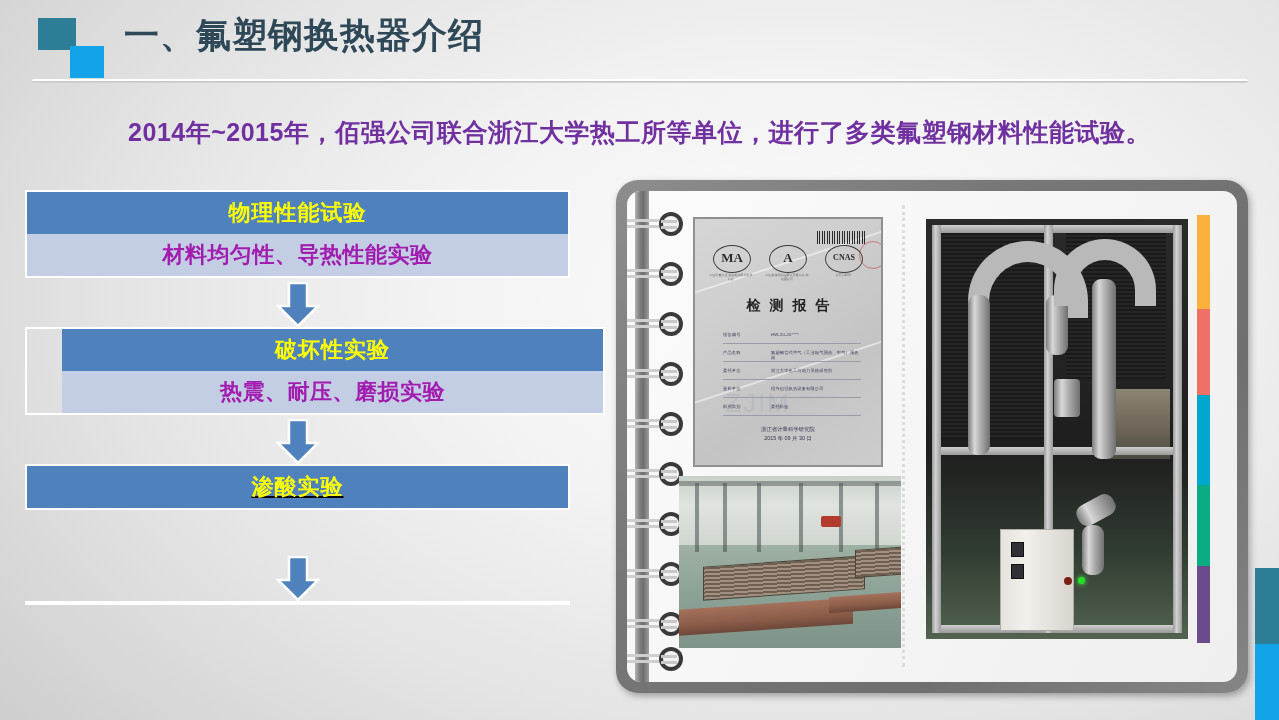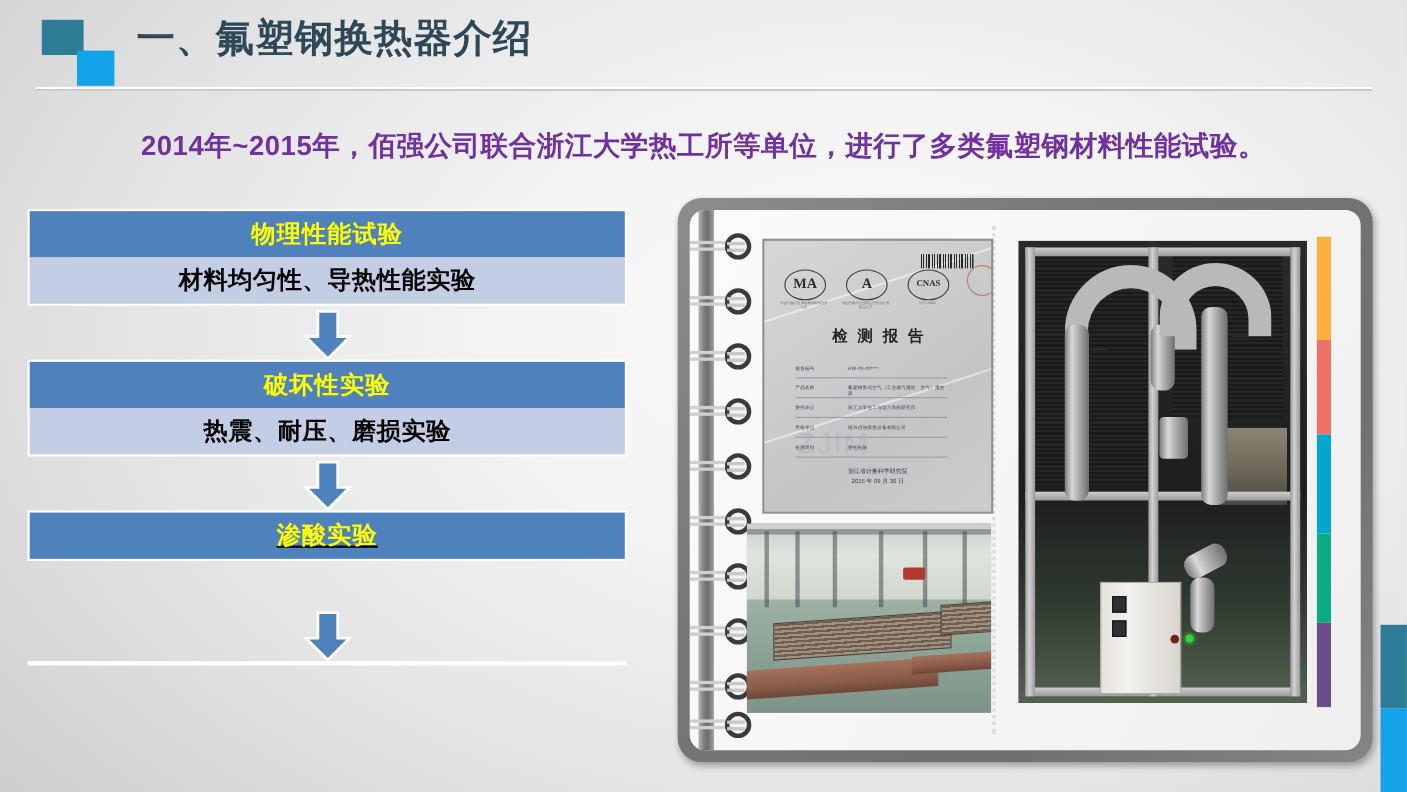--- a/index.html
+++ b/index.html
@@ -104,21 +104,21 @@
     color: #ffff00;
     font-size: 22px;
     font-weight: bold;
     text-align: center;
     letter-spacing: 1px;
   }
   .step-body {
     height: 42px;
     line-height: 42px;
     background: #c3cde4;
-    color: #000000;
+    color: #a21caf;
     font-size: 22px;
     font-weight: bold;
     text-align: center;
     letter-spacing: 0.5px;
   }
   .step-body.small {
     font-size: 19px;
   }
 
   .flow-arrow {
@@ -180,21 +180,21 @@
     width: 0;
     height: 462px;
     border-left: 3px dotted #dcdcdc;
   }
 
   
   #report-photo {
     position: absolute;
     left: 66px;
     top: 26px;
-    width: 210px;
+    width: 190px;
     height: 250px;
     background: linear-gradient(145deg, #d6d6d6 0%, #cfcfcf 30%, #c4c4c4 65%, #cdcdcd 100%);
     border: 2px solid #909090;
     box-sizing: border-box;
     overflow: hidden;
   }
   .paper-fold {
     position: absolute;
     background: rgba(255,255,255,0.5);
     transform: rotate(-18deg);
@@ -478,21 +478,21 @@
       <div class="step-head">物理性能试验</div>
       <div class="step-body">材料均匀性、导热性能实验</div>
     </div>
 
     <div class="flow-arrow" style="top:90px;">
       <svg width="44" height="46" viewBox="0 0 44 46">
         <polygon points="13,1 31,1 31,24 42,24 22,44 2,24 13,24" fill="#4f81bd" stroke="#ffffff" stroke-width="2.5"></polygon>
       </svg>
     </div>
 
-    <div class="flow-step" style="top:137px;">
+    <div class="flow-step" style="top:137px;padding-left:35px;">
       <div class="step-head">破坏性实验</div>
       <div class="step-body">热震、耐压、磨损实验</div>
     </div>
 
     <div class="flow-arrow" style="top:227px;">
       <svg width="44" height="46" viewBox="0 0 44 46">
         <polygon points="13,1 31,1 31,24 42,24 22,44 2,24 13,24" fill="#4f81bd" stroke="#ffffff" stroke-width="2.5"></polygon>
       </svg>
     </div>
 

